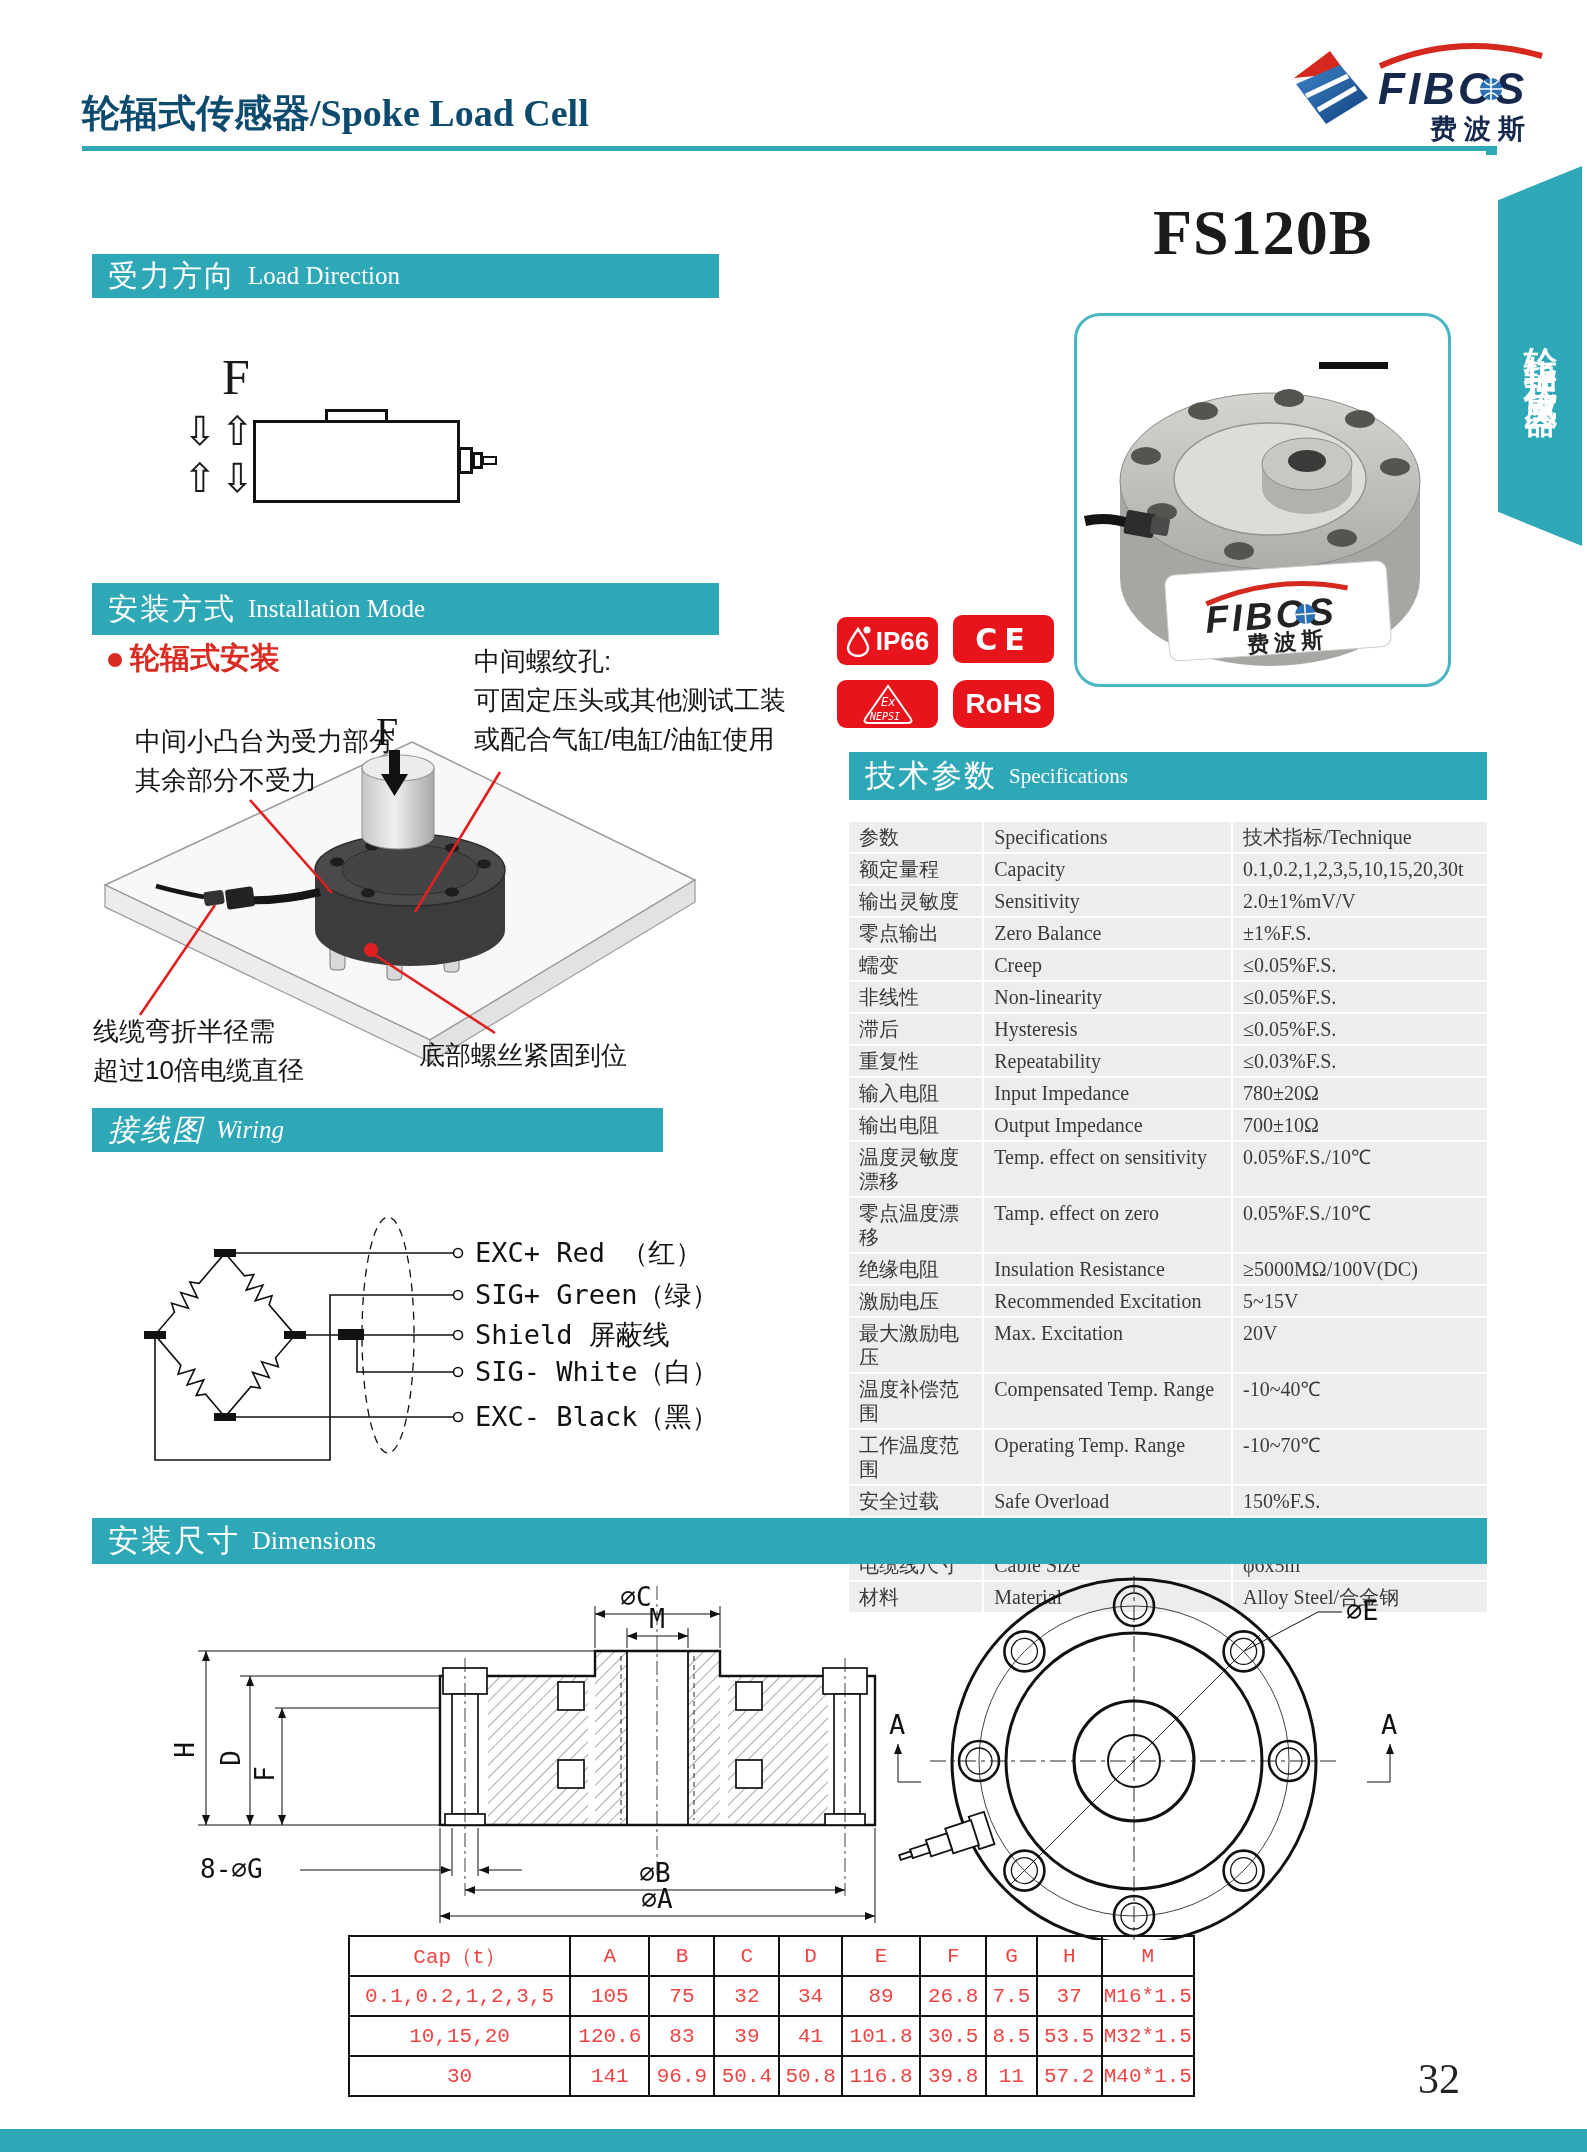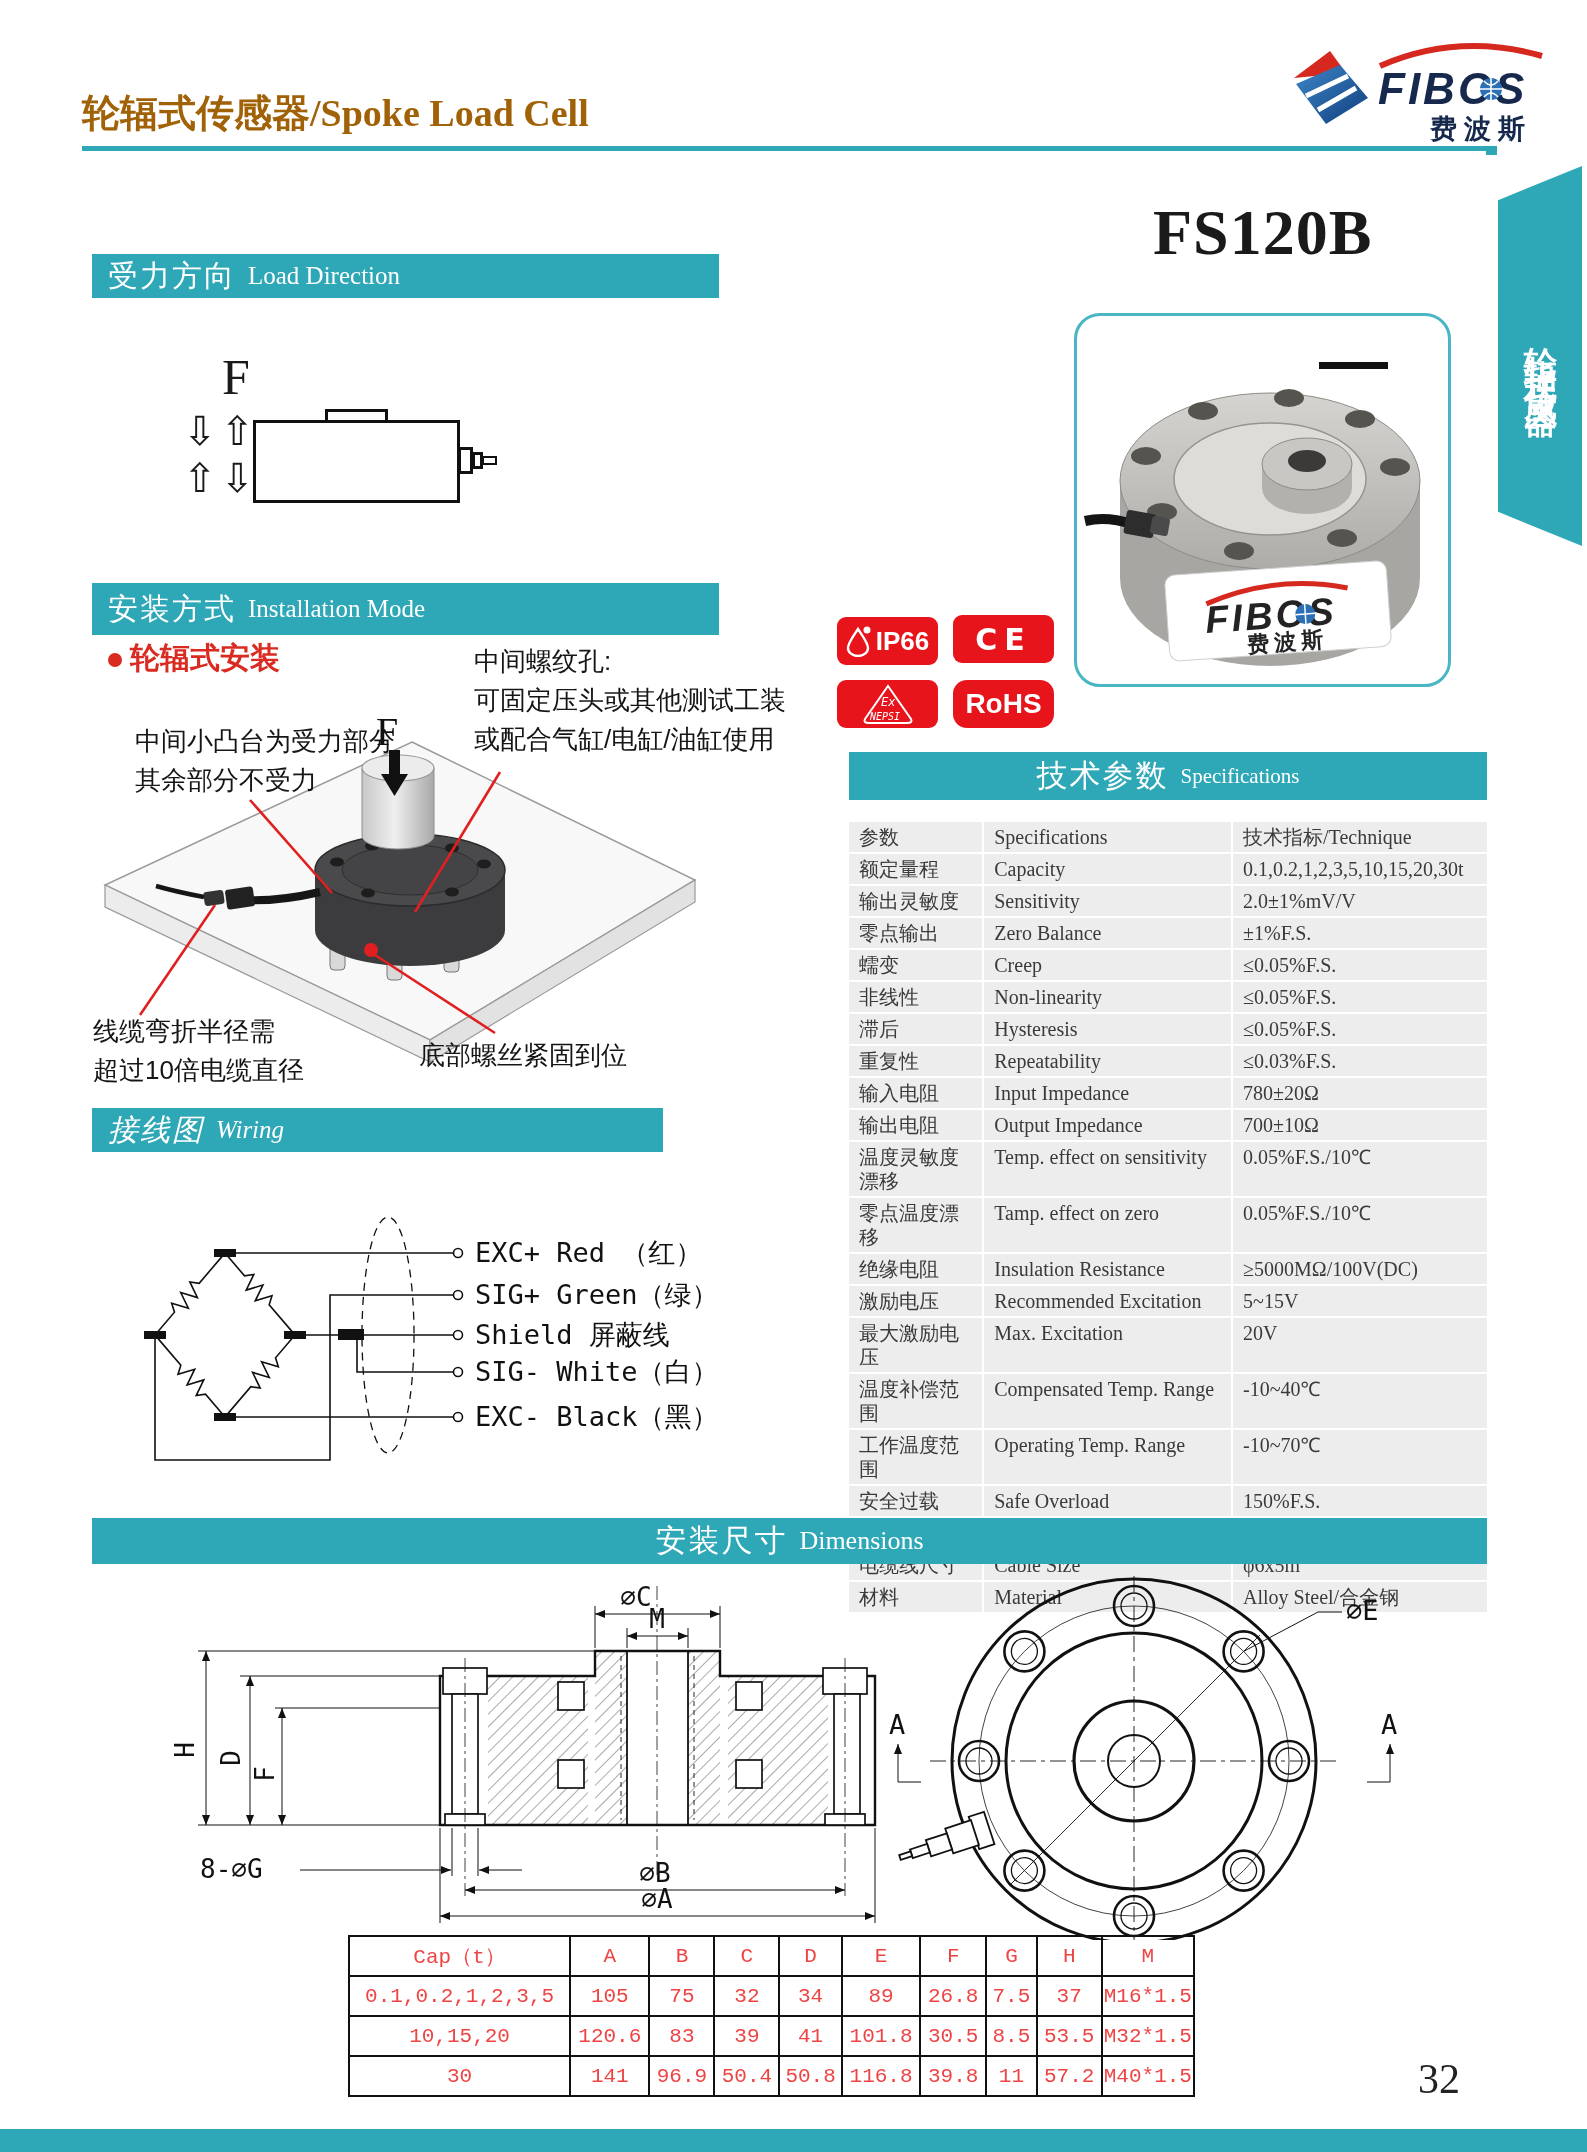--- a/index.html
+++ b/index.html
@@ -6,24 +6,24 @@
   .page{position:relative;width:1587px;height:2152px;background:#fff;overflow:hidden;
         font-family:"Liberation Sans", sans-serif;color:#1a1a1a;margin:0 auto;}
   .abs{position:absolute;}
   .serif{font-family:"Liberation Serif","DejaVu Serif",serif;}
 
   
   .bar{position:absolute;background:var(--teal);color:#fff;display:flex;align-items:center;
        padding:0 16px;box-sizing:border-box;}
   .bar .zh{font-size:30px;font-family:"Liberation Serif",serif;letter-spacing:2px;}
   .bar .en{font-size:25px;margin-left:12px;font-family:"Liberation Serif",serif;}
-  .bar.center{justify-content:center;}
-
-  
-  .page-title{font-size:38px;font-weight:bold;font-family:"Liberation Serif",serif;color:#a16207;}
+  .bar.center{}
+
+  
+  .page-title{font-size:38px;font-weight:bold;font-family:"Liberation Serif",serif;color:#0c4a6e;}
   .rule{position:absolute;background:var(--teal);}
 
   
   .model{font-size:64px;font-weight:bold;font-family:"Liberation Serif",serif;letter-spacing:1px;}
 
   
   .side-tab{position:absolute;left:1498px;top:166px;width:84px;height:380px;background:var(--teal);
             clip-path:polygon(0 9%,100% 0,100% 100%,0 91%);display:flex;align-items:center;justify-content:center;}
   .side-tab span{writing-mode:vertical-rl;color:#fff;font-size:33px;letter-spacing:12px;
                  font-family:"Liberation Serif",serif;font-weight:bold;}

